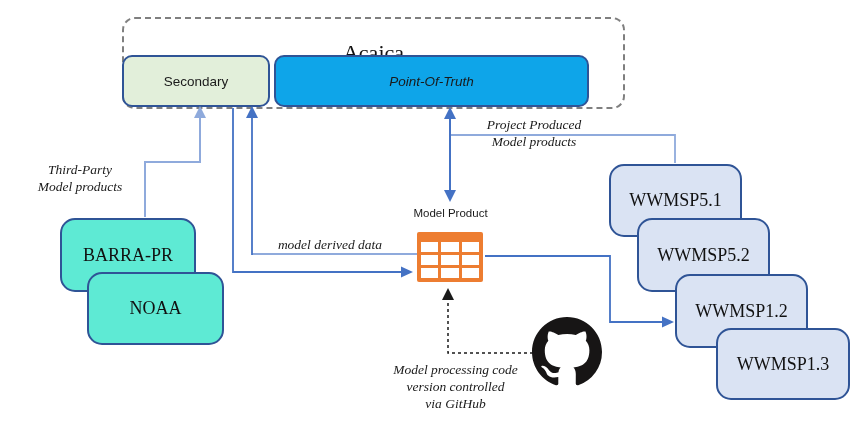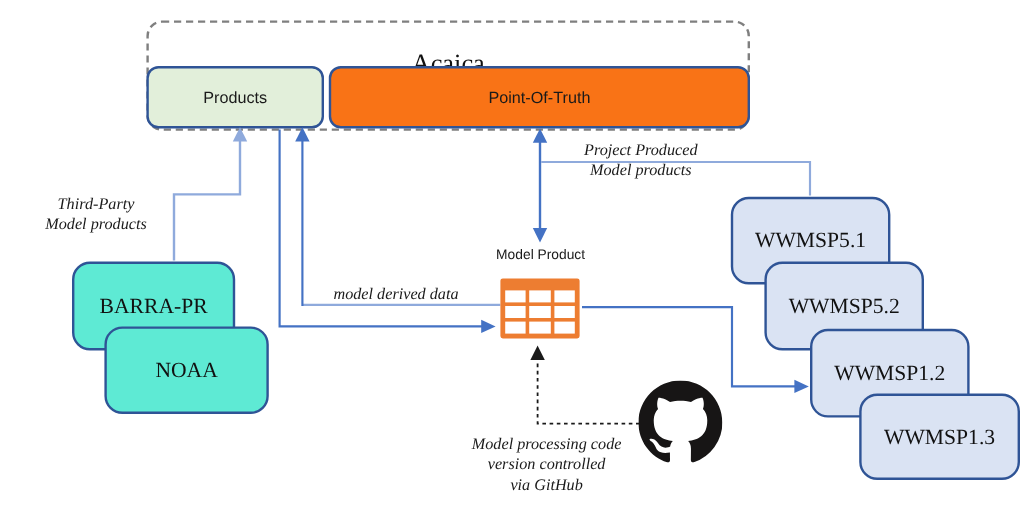--- a/index.html
+++ b/index.html
@@ -11,21 +11,21 @@
     border:2px dashed #7f7f7f;border-radius:13px;background:#fff;z-index:1;}
   .container-title{position:absolute;left:122px;top:40px;width:503px;text-align:center;
     font-family:"Liberation Serif",serif;font-size:22px;color:#111;z-index:2;}
 
   
   .zone{position:absolute;top:55px;height:52px;box-sizing:border-box;
     border:2.5px solid #2f5496;border-radius:10px;z-index:2;
     display:flex;align-items:center;justify-content:center;
     font-size:13.5px;color:#1a1a1a;}
   .zone-temp{left:122px;width:148px;background:#e2efda;}
-  .zone-pot{left:274px;width:351px;background:#f97316;}
+  .zone-pot{left:274px;width:315px;background:#0ea5e9;font-style:italic;}
 
   
   .box{position:absolute;box-sizing:border-box;border:2.5px solid #2f5496;border-radius:15px;
     display:flex;align-items:center;justify-content:center;
     font-family:"Liberation Serif",serif;font-size:18px;color:#111;z-index:2;}
   .src{background:#5eead4;}
   .prod{background:#dae3f3;}
   .b-barra{left:60px;top:218px;width:136px;height:74px;}
   .b-noaa{left:87px;top:272px;width:137px;height:73px;z-index:3;}
   .b-w51{left:609px;top:164px;width:133px;height:73px;}
@@ -59,21 +59,21 @@
 </style>
 </head>
 <body>
 
 <div id="canvas">
 
   <div class="dashed-rect"></div>
   <div class="container-title">Acaica</div>
 
   <div class="zone zone-temp">
-    <span>Products</span>
+    <span>Secondary</span>
   </div>
   <div class="zone zone-pot">
     <span>Point-Of-Truth</span>
   </div>
 
   <svg class="overlay" width="863" height="428" viewBox="0 0 863 428">
     <g>
       <polyline points="145,217 145,162 200,162 200,112" fill="none" stroke="#8faadc" stroke-width="2"></polyline>
       <polygon points="200,106 194,118 206,118" fill="#8faadc"></polygon>
     </g>

